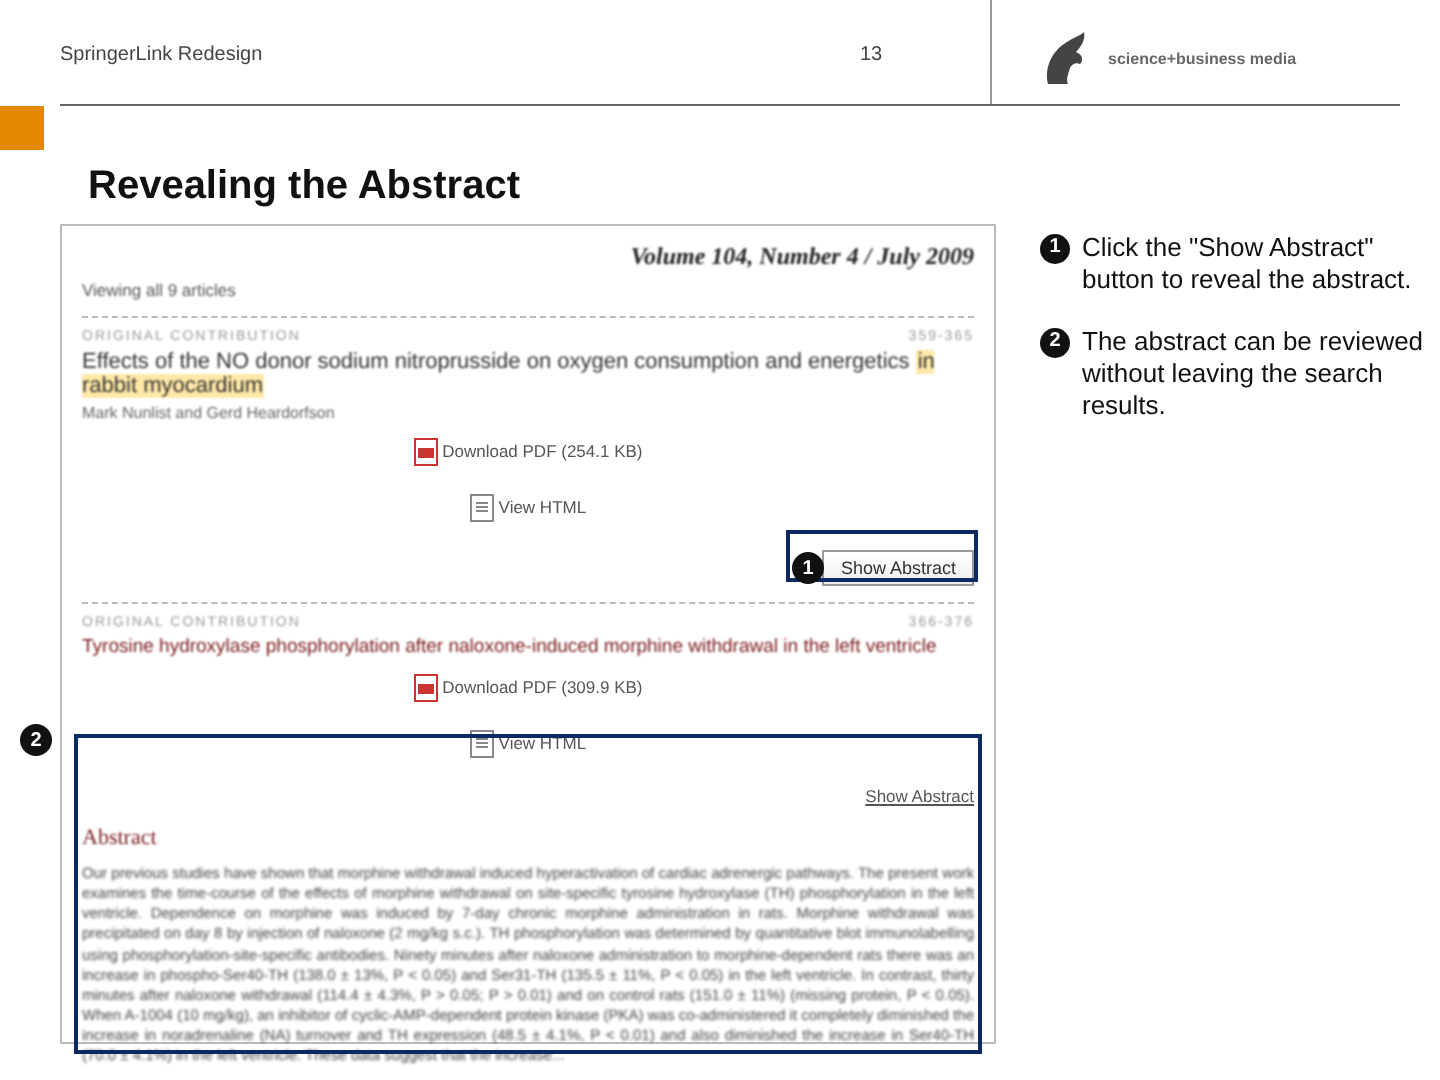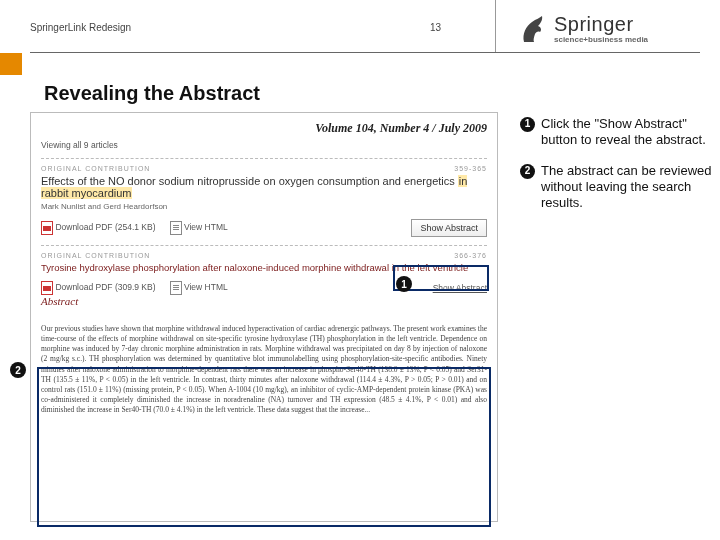--- a/index.html
+++ b/index.html
@@ -21,30 +21,30 @@
 
   .figure { position: absolute; left: 30px; top: 112px; width: 468px; height: 410px; border: 1px solid #bbb; background: #fff; }
   .fig-inner { padding: 8px 10px; font-size: 9px; }
   .vol { font-family: Georgia, 'Times New Roman', serif; font-style: italic; font-weight: bold; color: #222; font-size: 12px; filter: blur(0.4px); text-align: right; }
   .viewing { font-size: 8.5px; color: #555; margin-top: 4px; filter: blur(0.6px); }
   .dash { border: none; border-top: 1px dashed #bbb; margin: 8px 0 6px; }
   .cat { font-size: 7px; letter-spacing: 1px; color: #999; text-transform: uppercase; display:flex; justify-content: space-between; filter: blur(0.4px); }
   .art-title { font-size: 11px; color: #333; margin-top: 3px; filter: blur(0.6px); }
   .art-title .hl { background: #ffe9a8; padding: 0 1px; }
   .authors { font-size: 8px; color: #666; margin-top: 3px; filter: blur(0.6px); }
-  .row-actions { margin-top: 8px; display: flex; align-items: center; gap: 14px; font-size: 8.5px; color: #555; filter: blur(0.3px); }
+  .row-actions { margin-top: 8px; display: flex; align-items: center; gap: 14px; font-size: 8.5px; color: #555; filter: blur(0.3px); flex-direction: column; }
   .pdf-icon { width: 12px; height: 14px; background: linear-gradient(#fff,#fff); border:1px solid #c33; position: relative; display:inline-block; vertical-align:middle; }
   .pdf-icon::after { content:""; position:absolute; left:1px; right:1px; top:4px; height:5px; background:#c33; }
   .html-icon { width: 12px; height: 14px; border:1px solid #888; background:#fff; display:inline-block; vertical-align:middle; position:relative; }
   .html-icon::before{content:""; position:absolute; left:2px; right:2px; top:3px; height:1px; background:#888; box-shadow:0 2px #888,0 4px #888;}
   .show-abs-btn { margin-left: auto; border: 1px solid #999; background: linear-gradient(#fff,#eee); padding: 3px 8px; font-size: 9px; color: #333; white-space: nowrap; }
   .hide-abs { margin-left: auto; font-size: 8.5px; color: #555; text-decoration: underline; }
   .art2-title { color: #7a1a1a; font-size: 9.5px; margin-top: 3px; filter: blur(0.6px); }
-  .abstract-head { font-family: Georgia, serif; font-style: italic; color: #7a1a1a; font-size: 11px; margin-top: 0; filter: blur(0.4px);}
-  .abstract-body { font-size: 7.5px; line-height: 1.35; color: #444; margin-top: 17px; text-align: justify; filter: blur(0.75px); font-family: Liberation Serif, serif; }
+  .abstract-head { font-family: Georgia, serif; color: #7a1a1a; font-size: 11px; margin-top: 10px; filter: blur(0.4px);}
+  .abstract-body { font-size: 7.5px; line-height: 1.35; color: #444; margin-top: 7px; text-align: justify; filter: blur(0.75px); }
   .callout-1-box { position:absolute; right:8px; top:152px; width:96px; height:26px; border:2px solid #0a2a66; }
   .callout-2-box { position:absolute; left:6px; top:254px; right:6px; height:160px; border:2px solid #0a2a66; }
 
   .marker { position:absolute; width:16px; height:16px; border-radius:50%; background:#111; color:#fff; font-size:10px; font-weight:bold; display:flex; align-items:center; justify-content:center; }
   .m1 { left: 396px; top: 276px; }
   .m2 { left: 10px; top: 362px; }
 
   .notes { position:absolute; left: 520px; top: 116px; right: 0px; font-size: 13px; line-height: 1.25; color:#111; }
   .note { display:flex; gap:6px; margin-bottom: 14px; }
   .note .num { width:15px; height:15px; border-radius:50%; background:#111; color:#fff; font-size:10px; font-weight:bold; display:flex; align-items:center; justify-content:center; flex:0 0 auto; margin-top:1px;}
@@ -57,21 +57,20 @@
 
   <div class="hdr">
     <div class="hdr-left">SpringerLink Redesign</div>
     <div class="pgnum">13</div>
     <div class="hdr-divider"></div>
     <div class="logo">
       <svg width="30" height="34" viewBox="0 0 30 34">
         <path d="M6 30 C4 22 8 14 14 10 C18 7 22 6 24 4 C25 8 22 12 20 14 C23 15 24 18 22 20 C20 19 18 20 17 22 C16 25 15 28 16 30 Z" fill="#444"></path>
       </svg>
       <div class="logo-text">
-        <div class="logo-name">Springer</div>
         <div class="logo-tag">science+business media</div>
       </div>
     </div>
     <div class="hdr-rule"></div>
   </div>
   <div class="orange-block"></div>
 
   <div class="title">Revealing the Abstract</div>
 
   <div class="figure">

